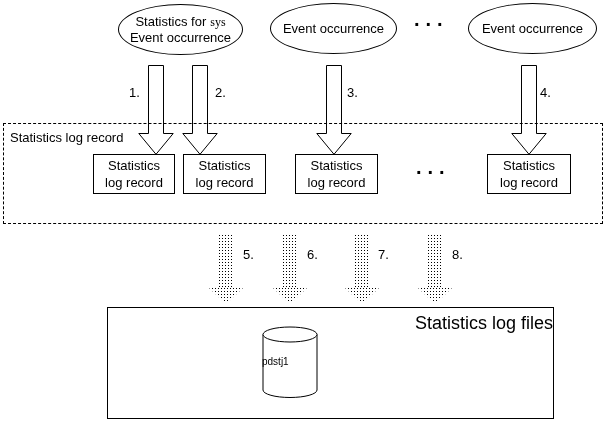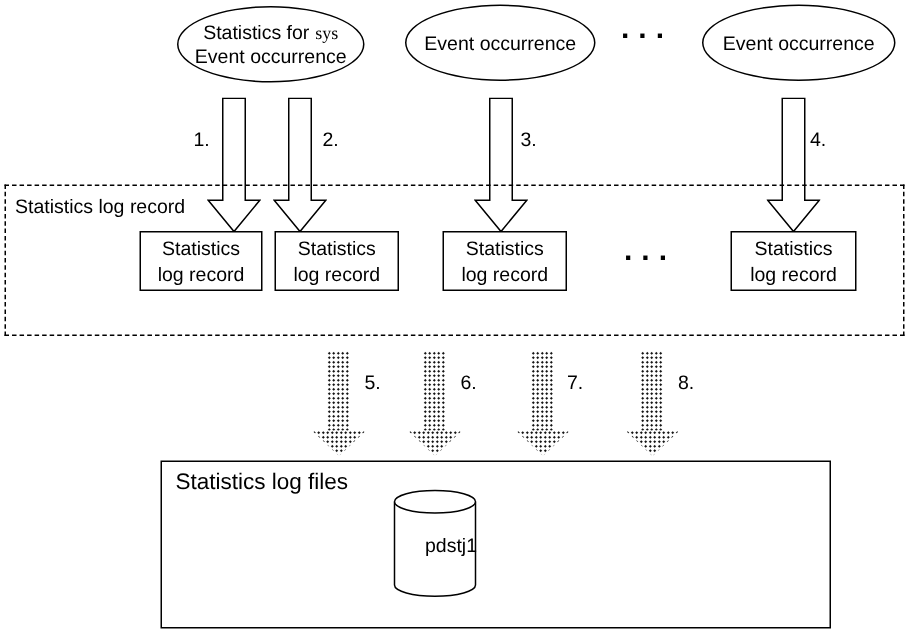--- a/index.html
+++ b/index.html
@@ -9,30 +9,30 @@
            display:flex;flex-direction:column;justify-content:center;align-items:center;
            text-align:center;line-height:16px;background:#fff;}
   .code{font-family:Liberation Serif, serif;font-size:12px;margin-left:4px;}
   .dots{position:absolute;font-weight:bold;font-size:20px;letter-spacing:6px;line-height:20px;}
   .num{position:absolute;font-size:13px;line-height:13px;}
   .dashedbox{position:absolute;border:1px dashed #000;background:transparent;}
   .boxtitle{padding:6px 0 0 6px;font-size:13px;}
   .recbox{position:absolute;border:1px solid #000;background:#fff;text-align:center;
           display:flex;flex-direction:column;justify-content:center;line-height:17px;}
   .solidbox{position:absolute;border:1px solid #000;background:#fff;}
-  .filestitle{padding:5px 0 0 9px;font-size:15px;}
+  .filestitle{padding:5px 0 0 9px;font-size:18px;text-align:right;}
   .arrow-svg{position:absolute;}
   .dotarrow{position:absolute;width:36px;height:70px;}
   .dshaft{position:absolute;left:10px;top:0;width:15px;height:53px;
           background-image:radial-gradient(#000 30%,transparent 34%);background-size:3px 3px;}
   .dhead{position:absolute;left:0;top:53px;width:36px;height:17px;
          background-image:radial-gradient(#000 30%,transparent 34%);background-size:3px 3px;
          clip-path:polygon(0 0,100% 0,50% 100%);}
   .cyl{position:absolute;width:56px;height:73px;}
-  .cyl-label{position:absolute;left:0;top:30px;width:100%;text-align:right;font-size:13px;}
+  .cyl-label{position:absolute;left:0;top:30px;width:100%;text-align:left;font-size:10px;}
 </style>
 </head>
 <body>
 
 <div class="canvas">
 
   <div class="ellipse" style="left:118px;top:4px;width:123px;height:49px">
     <div><span>Statistics for</span><span class="code">sys</span></div>
     <div>Event occurrence</div>
   </div>

